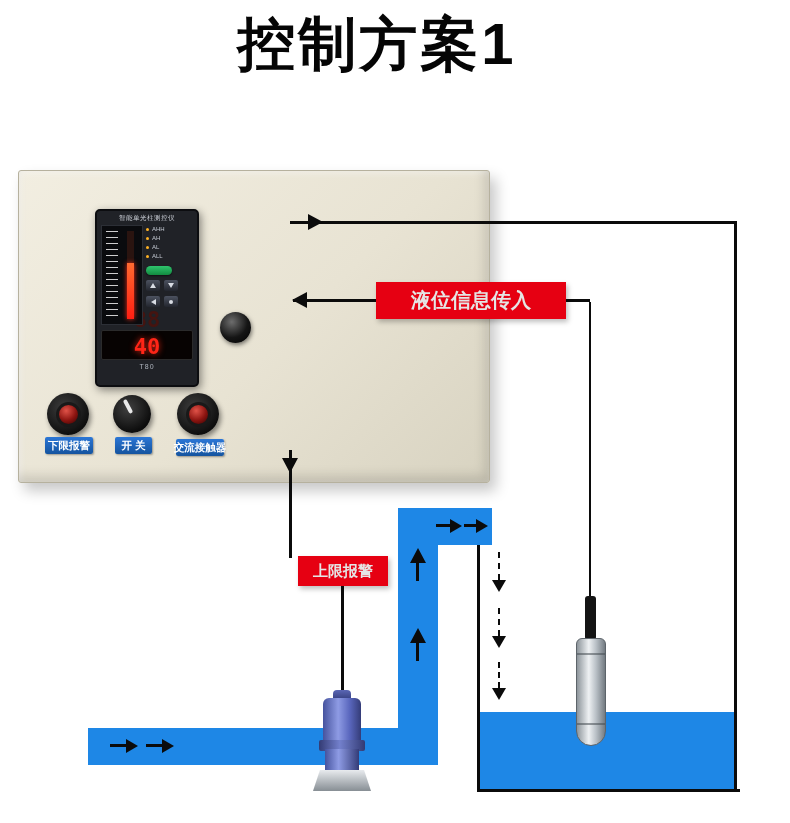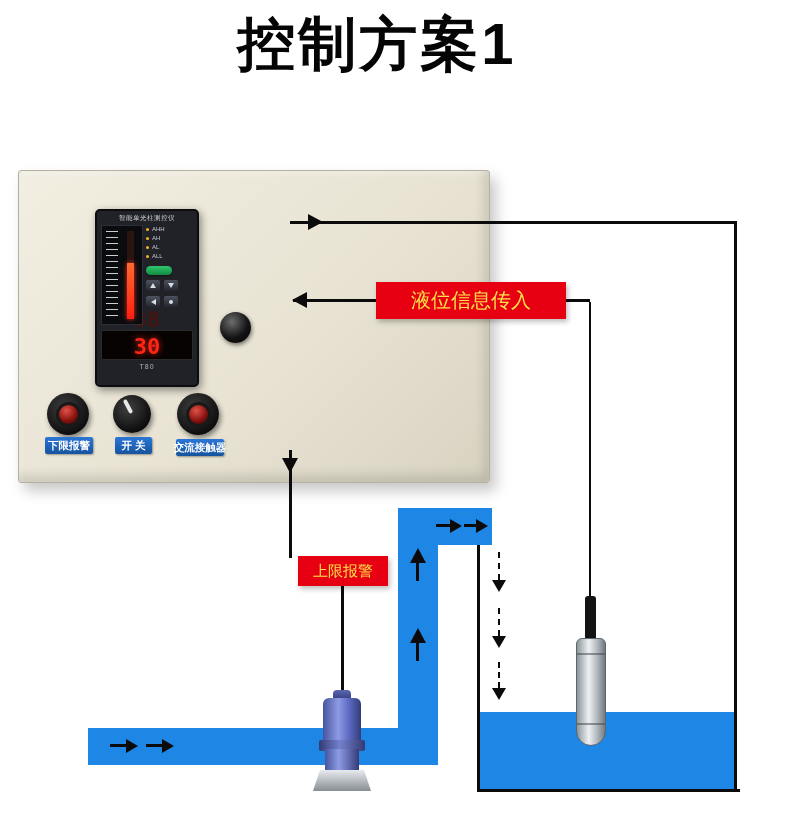--- a/index.html
+++ b/index.html
@@ -56,21 +56,21 @@
   .ah-l { border-top:8px solid transparent; border-bottom:8px solid transparent; border-right:15px solid #0b0b0b; }
   .ah-d { border-left:8px solid transparent; border-right:8px solid transparent; border-top:15px solid #0b0b0b; }
   .ah-u { border-left:8px solid transparent; border-right:8px solid transparent; border-bottom:15px solid #0b0b0b; }
   .sm.ah-r { border-top-width:7px; border-bottom-width:7px; border-left-width:12px; }
   .sm.ah-d { border-left-width:7px; border-right-width:7px; border-top-width:12px; }
 
   .pipe { position:absolute; background:#1e87e6; z-index:2; }
   .water { position:absolute; left:480px; top:712px; width:254px; height:78px; background:#1e87e6; z-index:2; }
   .dash { position:absolute; width:0; border-left:2px dashed #0b0b0b; z-index:3; }
 
-  .redbox { position:absolute; display:flex; align-items:center; justify-content:center; background:#e60012; color:#fde047; font-weight:normal; z-index:6; box-shadow:2px 3px 5px rgba(0,0,0,.25); white-space:nowrap; }
+  .redbox { position:absolute; display:flex; align-items:center; justify-content:center; background:#e60012; color:#e5e5e5; font-weight:bold; z-index:6; box-shadow:2px 3px 5px rgba(0,0,0,.25); white-space:nowrap; }
   .level-box { left:376px; top:282px; width:190px; height:37px; font-size:20px; }
   .contactor-box { left:298px; top:556px; width:90px; height:30px; font-size:15px; }
 
   .badge { position:absolute; left:712px; top:712px; width:66px; height:66px; border-radius:50%;
     background:radial-gradient(circle at 36% 30%, #ff4a52, #e60012 62%, #c50010);
     border:3px solid #fff; box-shadow:0 0 0 2px #e60012, 2px 4px 8px rgba(0,0,0,.35);
     display:flex; align-items:center; justify-content:center; color:#fff; font-size:19px; font-weight:bold; z-index:7; }
 
   .sensor-conn { position:absolute; left:585px; top:596px; width:11px; height:44px; background:#141414; border-radius:3px; z-index:5; }
   .sensor-body { position:absolute; left:576px; top:638px; width:30px; height:108px; z-index:5;
@@ -139,21 +139,21 @@
               </div>
             <div class="sq">
                 <span class="cdot"></span>
               </div>
           </div>
         </div>
       </div>
       <div class="seg">
         <span class="pv">PV</span>
         <span class="dim">88</span>
-        <span class="lit">30</span>
+        <span class="lit">40</span>
       </div>
       <div class="model">T80</div>
     </div>
 
     <div class="knob-dot"></div>
 
     <div class="mushroom" style="left:28px; top:222px;">
       <div class="dome"></div>
     </div>
     <div class="knob" style="left:94px; top:224px;">

